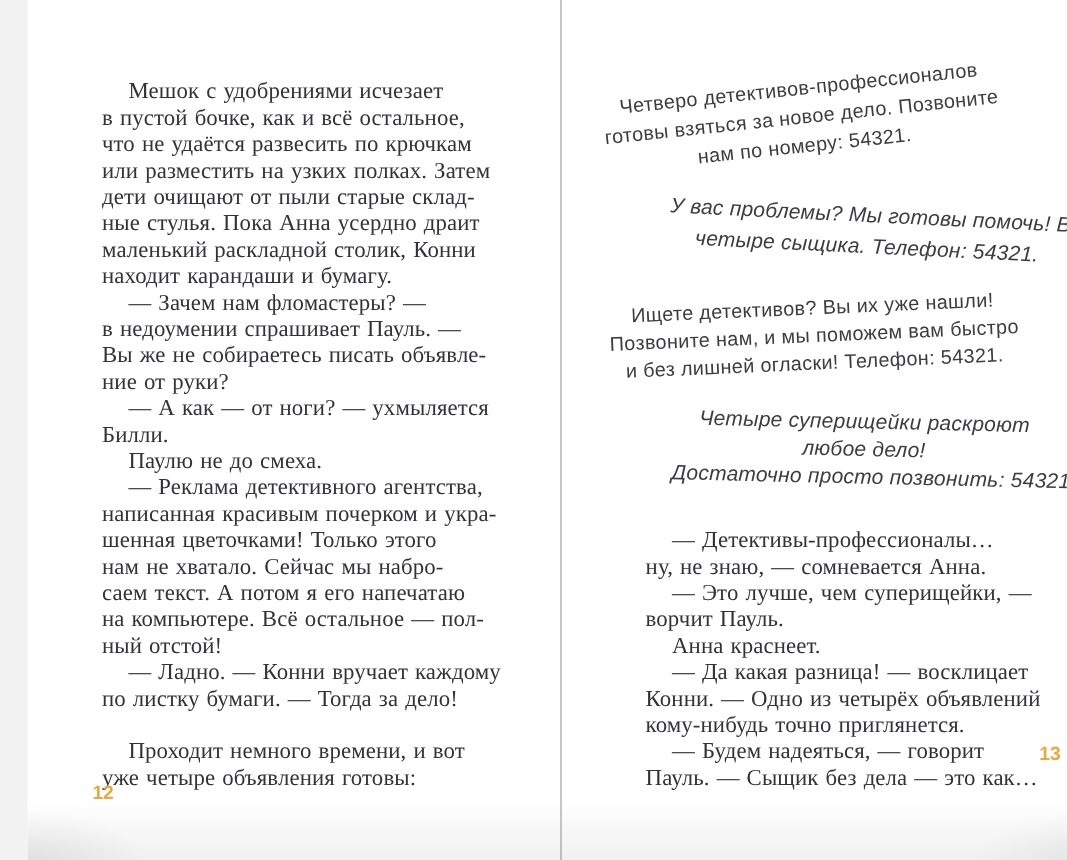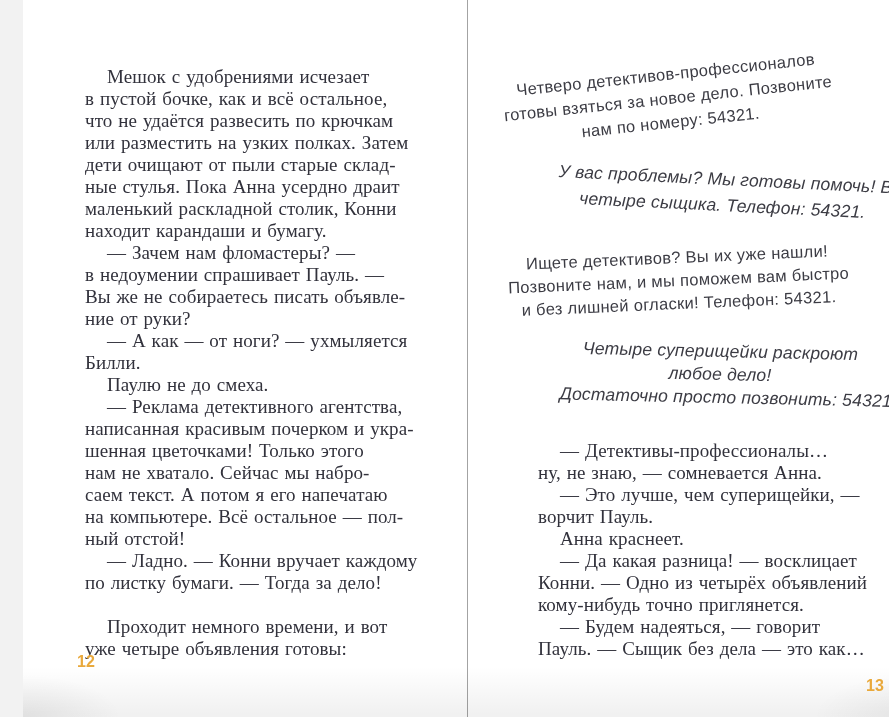--- a/index.html
+++ b/index.html
@@ -46,21 +46,21 @@
   .ad1 { left:30px;  top:62px;  width:340px; transform:rotate(-6deg);  font-size:16.5px; line-height:24px; }
   .ad2 { left:90px;  top:166px; width:330px; transform:rotate(2.8deg); font-size:17.5px; line-height:26px; }
   .ad3 { left:40px;  top:246px; width:340px; transform:rotate(-2.5deg);font-size:16.5px; line-height:23px; }
   .ad4 { left:92px;  top:340px; width:320px; transform:rotate(1.3deg); font-size:17.5px; line-height:23px; }
   
   .pagenum {
     position:absolute; font-family:"Liberation Sans", sans-serif;
     font-weight:bold; font-size:16px; z-index:6;
   }
   .pagenum-left  { left:54px;  top:653px; }
-  .pagenum-right { left:843px; top:677px; }
+  .pagenum-right { left:843px; top:620px; }
 </style>
 </head>
 <body>
 
 <div class="book" style="background: rgb(255, 255, 255);">
 
   <div class="page page-left">
     <div class="text-block left-text" style="color: rgb(50, 50, 60);">
         <div class="para">
           <div class="line indent">Мешок с удобрениями исчезает</div>

